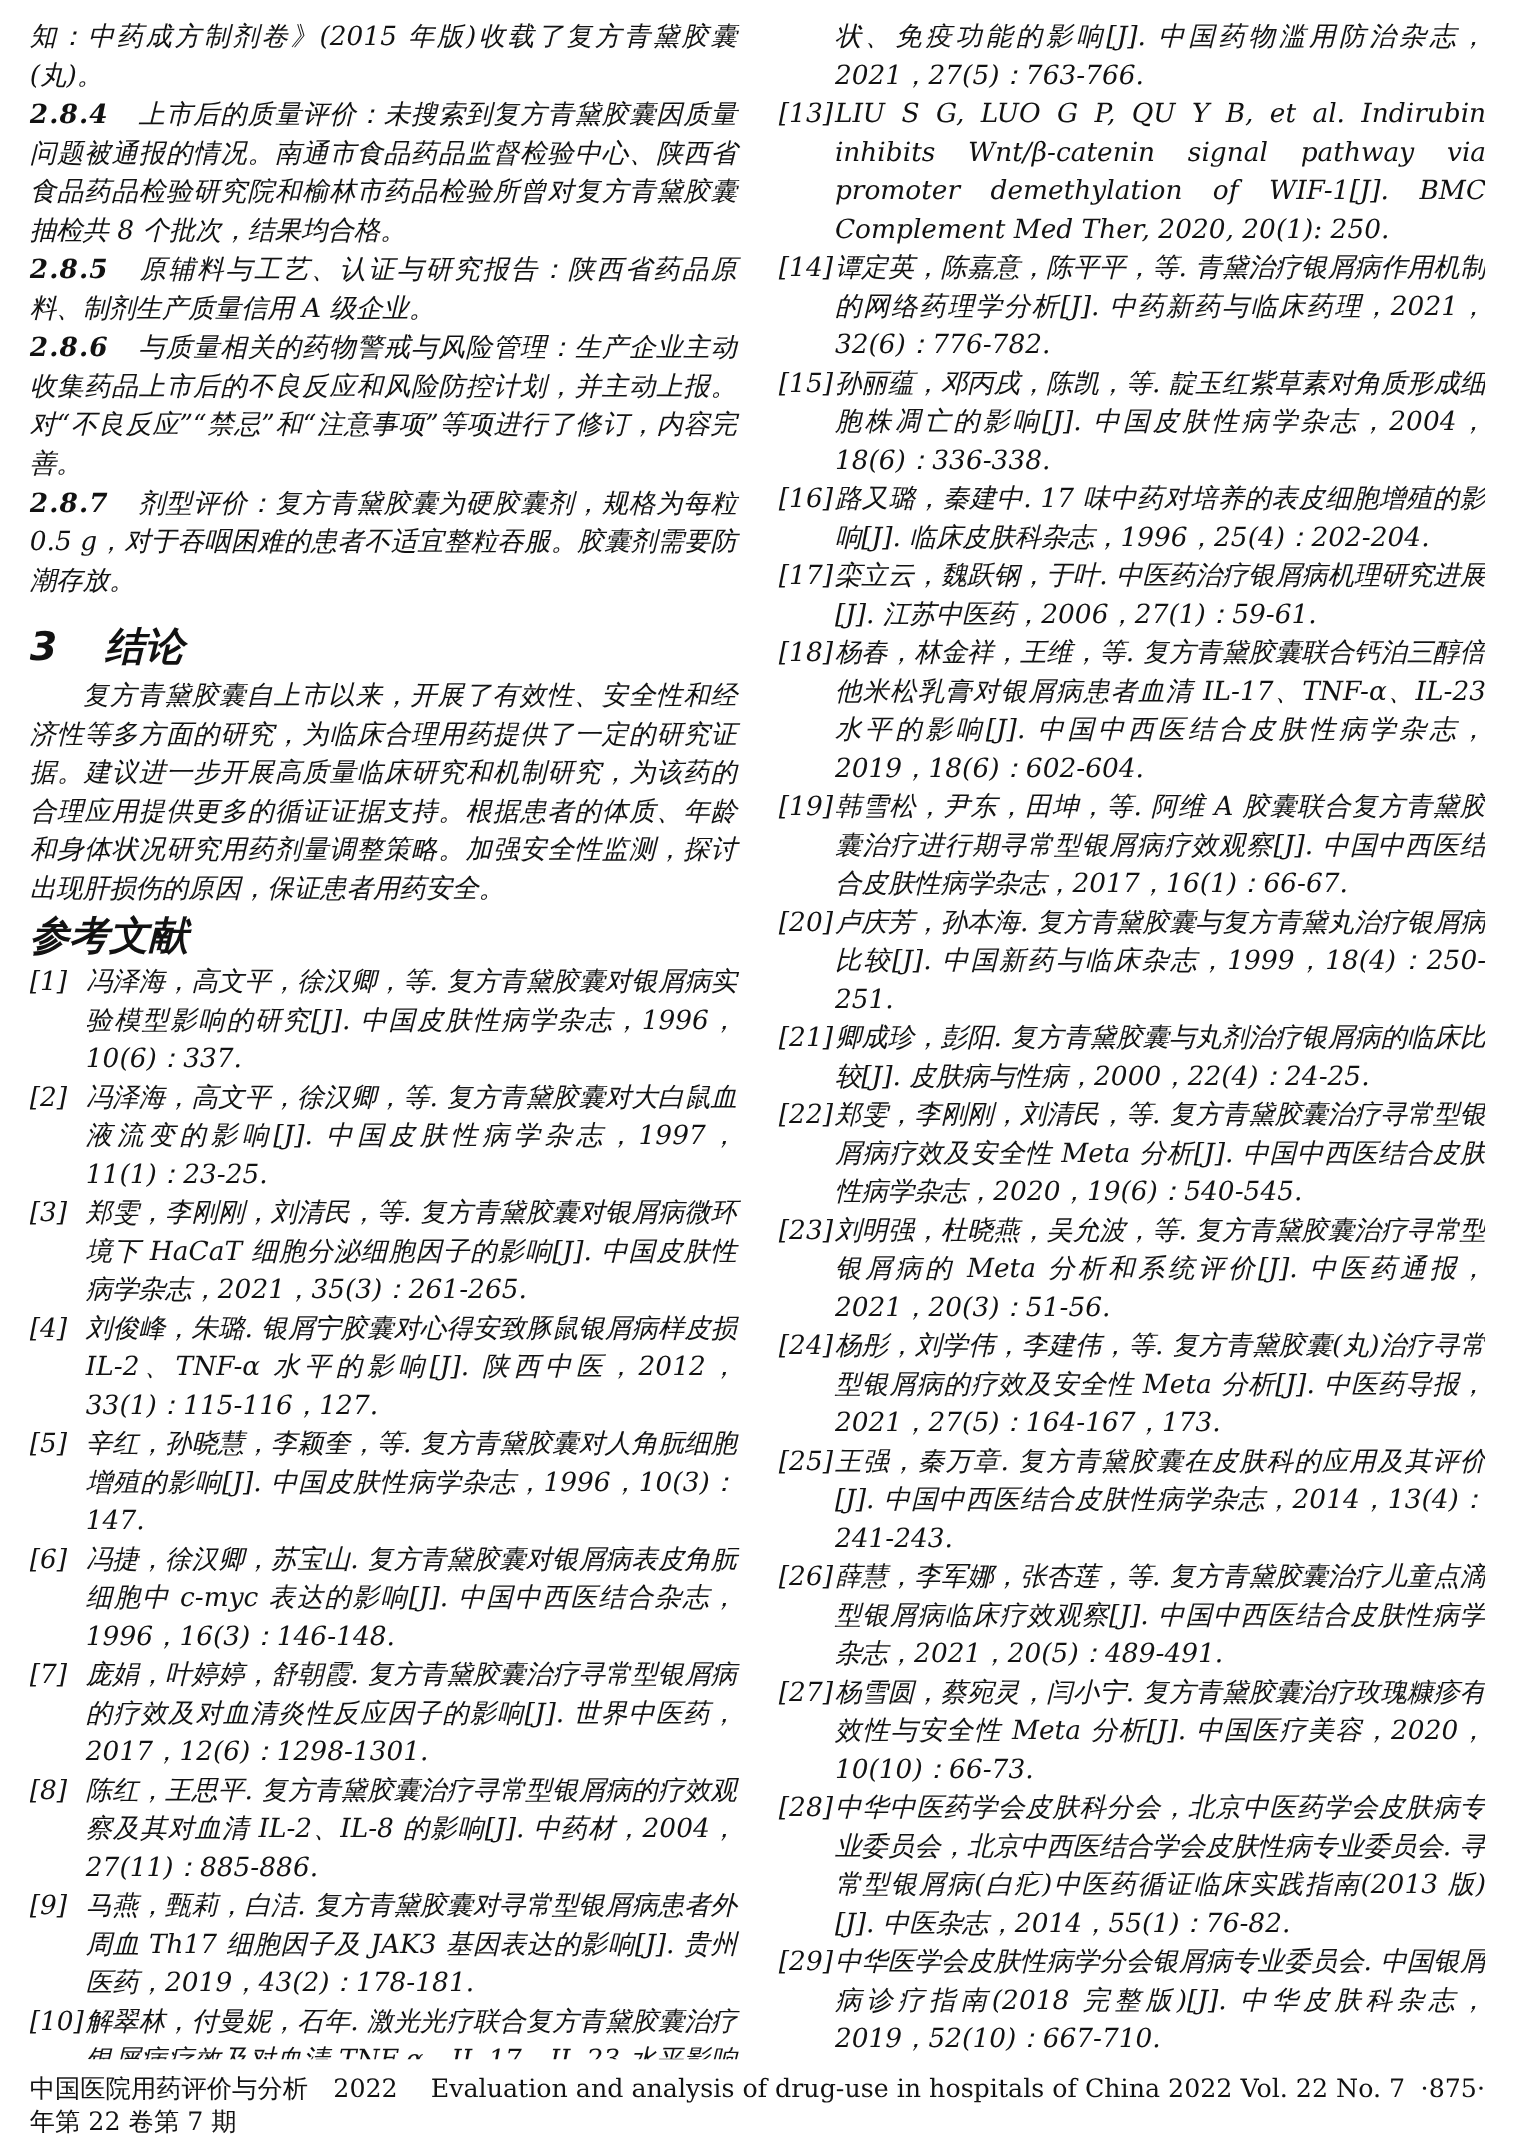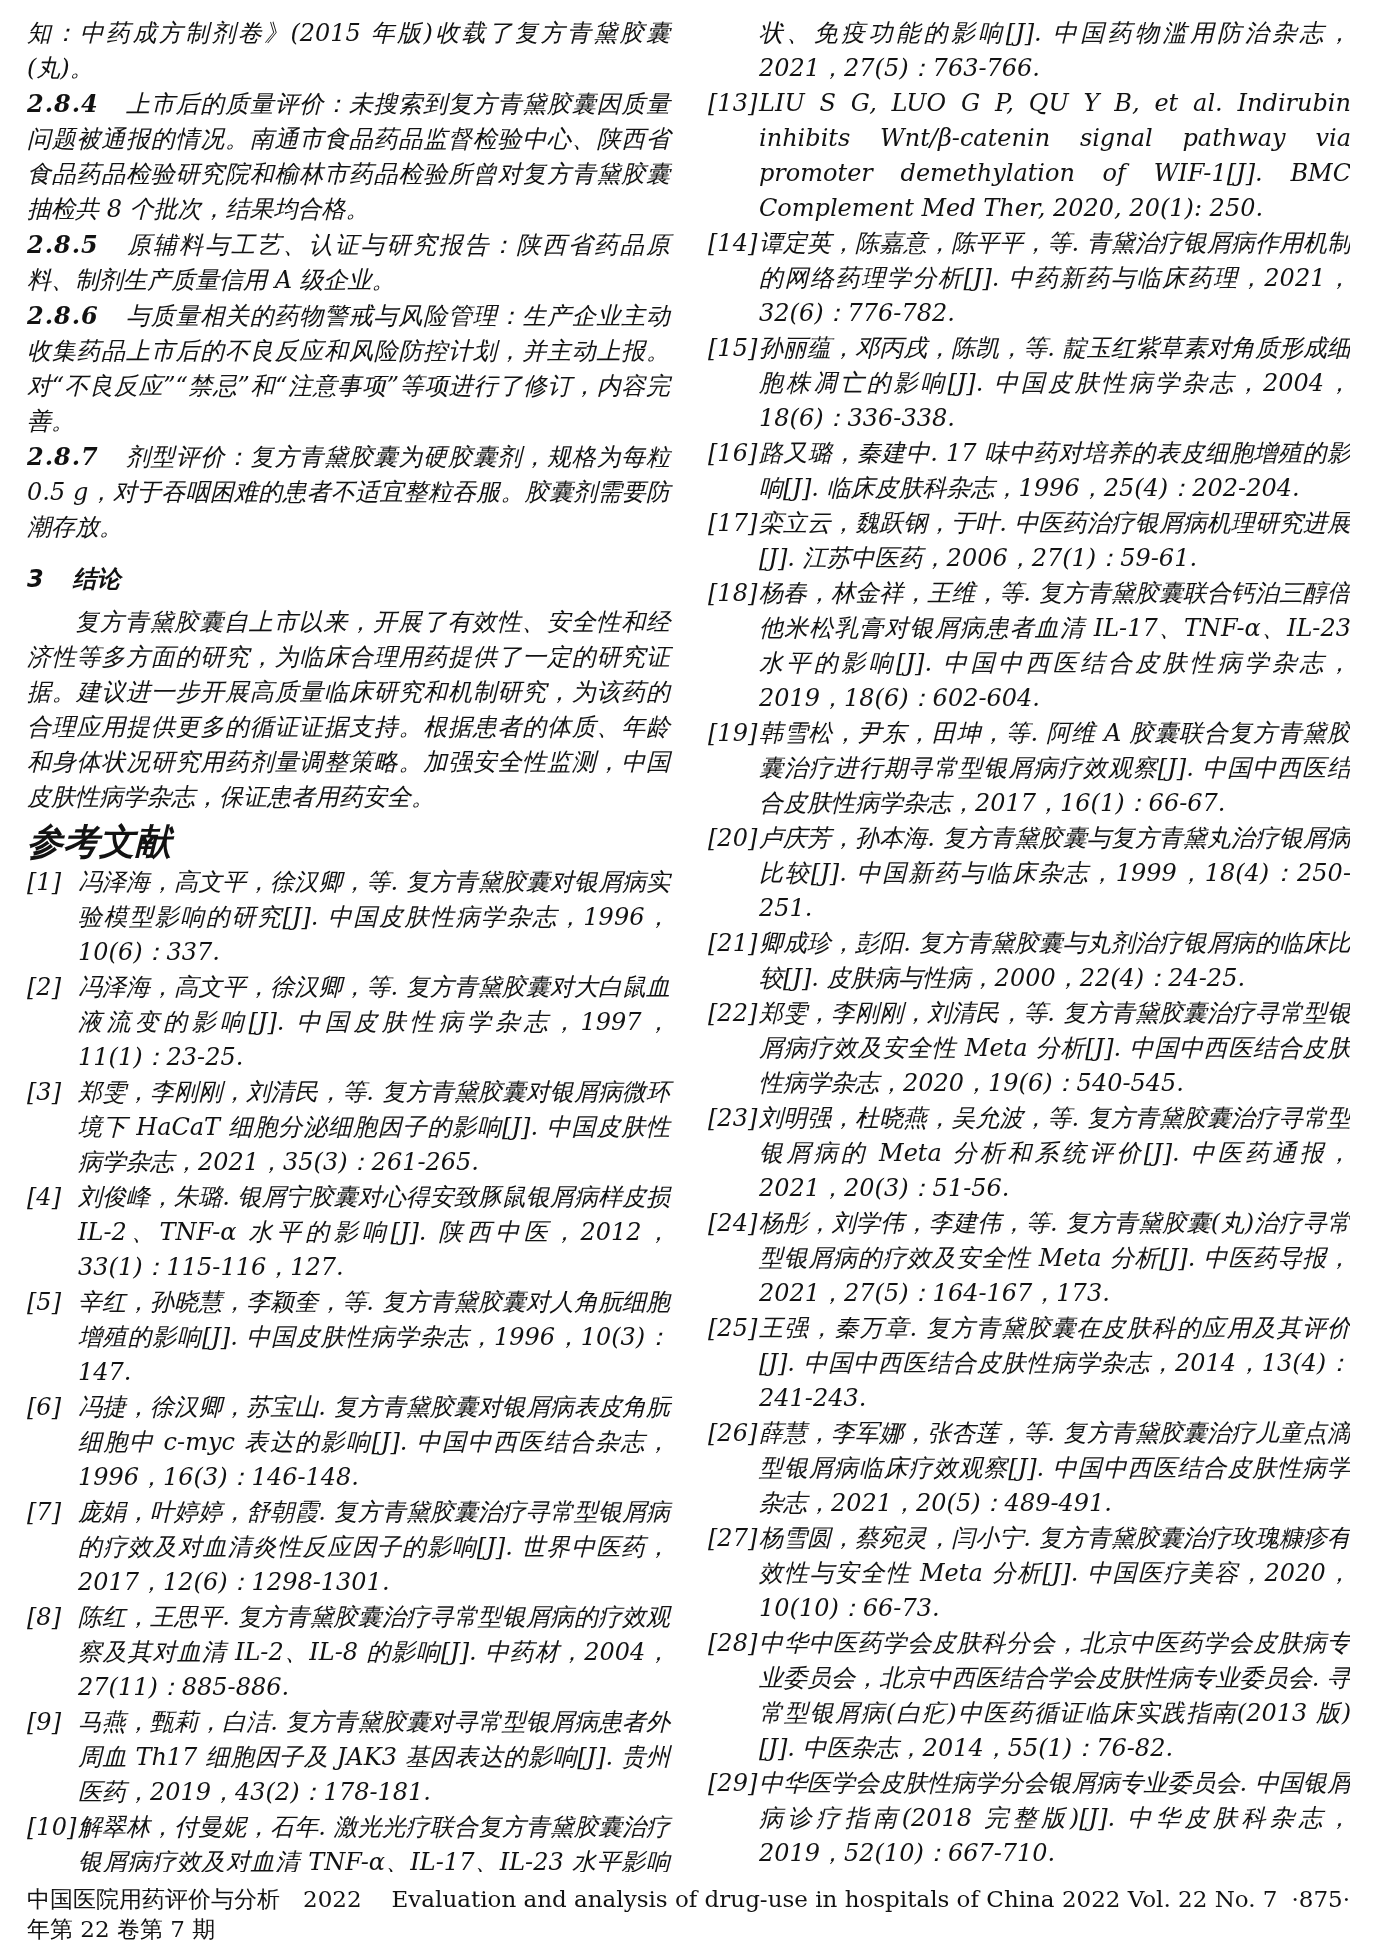--- a/index.html
+++ b/index.html
@@ -16,21 +16,21 @@
   .col{
     width:643px;flex:0 0 643px;
     font-size:24px;line-height:35px;
     text-align:justify;
     font-style:italic;
   }
   .para{margin:0;}
   .para.indent{text-indent:2em;}
   .sec-num{font-weight:bold;margin-right:1.1em;letter-spacing:1px;}
   .h2{
-    margin:14px 0 6px;font-size:24px;line-height:40px;font-weight:bold;
+    margin:24px 0 6px;font-size:36px;line-height:40px;font-weight:bold;
     font-family:"DejaVu Sans","Liberation Sans",sans-serif;
   }
   .h2 .h2-num{margin-right:1.2em;}
   .h3{
     margin:8px 0 4px;font-size:36px;line-height:38px;font-weight:bold;
     font-family:"DejaVu Sans","Liberation Sans",sans-serif;
   }
   .ref{position:relative;padding-left:51px;margin:0;}
   .ref-label{position:absolute;left:0;top:0;}
   .ref-cont{padding-left:51px;}
@@ -59,21 +59,21 @@
 
           <p class="para"><span class="sec-num">2.8.5</span><span>原辅料与工艺、认证与研究报告：陕西省药品原料、制剂生产质量信用 A 级企业。</span></p>
 
           <p class="para"><span class="sec-num">2.8.6</span><span>与质量相关的药物警戒与风险管理：生产企业主动收集药品上市后的不良反应和风险防控计划，并主动上报。对“不良反应”“禁忌”和“注意事项”等项进行了修订，内容完善。</span></p>
 
           <p class="para"><span class="sec-num">2.8.7</span><span>剂型评价：复方青黛胶囊为硬胶囊剂，规格为每粒 0.5 g，对于吞咽困难的患者不适宜整粒吞服。胶囊剂需要防潮存放。</span></p>
         </div>
 
       <h2 class="h2"><span class="h2-num">3</span><span>结论</span></h2>
 
-      <p class="para indent">复方青黛胶囊自上市以来，开展了有效性、安全性和经济性等多方面的研究，为临床合理用药提供了一定的研究证据。建议进一步开展高质量临床研究和机制研究，为该药的合理应用提供更多的循证证据支持。根据患者的体质、年龄和身体状况研究用药剂量调整策略。加强安全性监测，中国皮肤性病学杂志，保证患者用药安全。</p>
+      <p class="para indent">复方青黛胶囊自上市以来，开展了有效性、安全性和经济性等多方面的研究，为临床合理用药提供了一定的研究证据。建议进一步开展高质量临床研究和机制研究，为该药的合理应用提供更多的循证证据支持。根据患者的体质、年龄和身体状况研究用药剂量调整策略。加强安全性监测，探讨出现肝损伤的原因，保证患者用药安全。</p>
 
       <h3 class="h3">参考文献</h3>
 
       <div>
 
           <div class="ref"><span class="ref-label">[1]</span><span class="ref-text">冯泽海，高文平，徐汉卿，等. 复方青黛胶囊对银屑病实验模型影响的研究[J]. 中国皮肤性病学杂志，1996，10(6)：337.</span></div>
 
           <div class="ref"><span class="ref-label">[2]</span><span class="ref-text">冯泽海，高文平，徐汉卿，等. 复方青黛胶囊对大白鼠血液流变的影响[J]. 中国皮肤性病学杂志，1997，11(1)：23-25.</span></div>
 
           <div class="ref"><span class="ref-label">[3]</span><span class="ref-text">郑雯，李刚刚，刘清民，等. 复方青黛胶囊对银屑病微环境下 HaCaT 细胞分泌细胞因子的影响[J]. 中国皮肤性病学杂志，2021，35(3)：261-265.</span></div>

